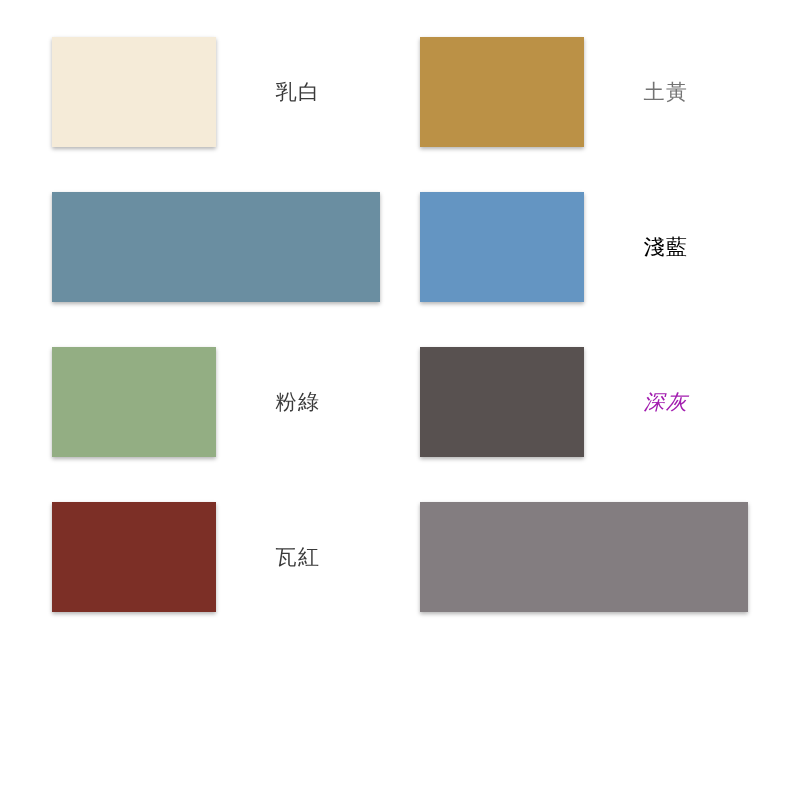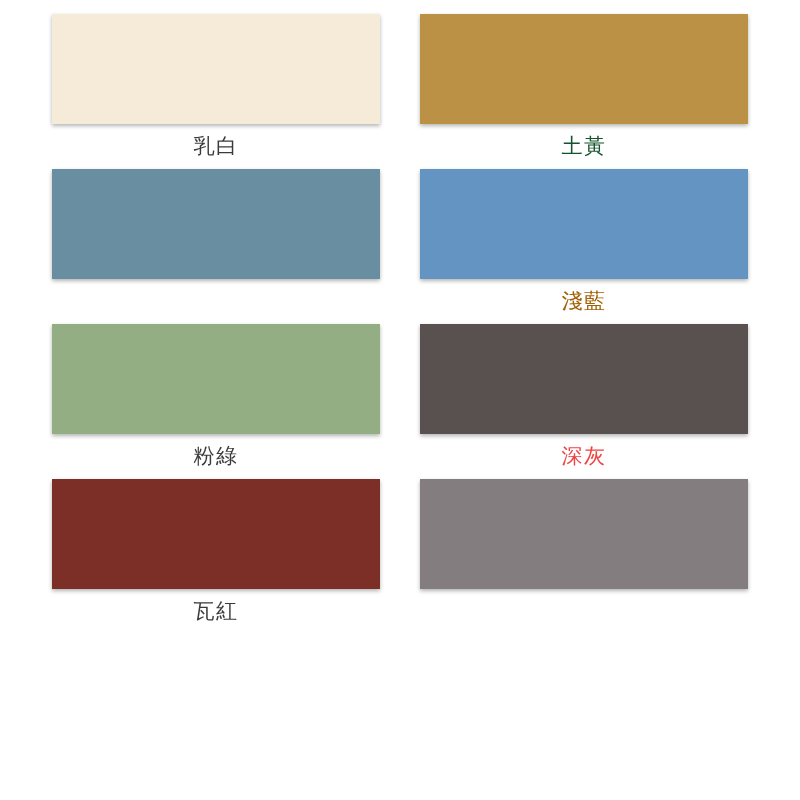--- a/index.html
+++ b/index.html
@@ -26,21 +26,21 @@
     column-gap: 40px;
     row-gap: 0px;
     align-content: start;
     justify-content: center;
   }
 
   .swatch-cell {
     width: 328px;
     height: 155px;
     display: flex;
-    flex-direction: column;
+    flex-direction: row;
     align-items: center;
   }
 
   .swatch-chip {
     width: 328px;
     height: 110px;
     box-sizing: border-box;
     box-shadow: 0 2px 4px rgba(0, 0, 0, 0.30);
   }
 
@@ -59,36 +59,36 @@
 </head>
 <body>
 
 <div class="palette-grid" style="background: rgb(255, 255, 255);">
     <div class="swatch-cell">
       <div class="swatch-chip" style="background-color: rgb(245, 235, 216);"></div>
       <span class="swatch-label" style="color: rgb(58, 58, 58);">乳白</span>
     </div>
     <div class="swatch-cell">
       <div class="swatch-chip" style="background-color: rgb(187, 145, 70);"></div>
-      <span class="swatch-label" style="color: #14532d;">土黃</span>
+      <span class="swatch-label" style="color: #737373;">土黃</span>
     </div>
     <div class="swatch-cell">
       <div class="swatch-chip" style="background-color: rgb(106, 142, 161);"></div>
     </div>
     <div class="swatch-cell">
       <div class="swatch-chip" style="background-color: rgb(100, 149, 194);"></div>
-      <span class="swatch-label" style="color: #a16207;">淺藍</span>
+      <span class="swatch-label" style="color: #000000;">淺藍</span>
     </div>
     <div class="swatch-cell">
       <div class="swatch-chip" style="background-color: rgb(147, 174, 131);"></div>
       <span class="swatch-label" style="color: rgb(58, 58, 58);">粉綠</span>
     </div>
     <div class="swatch-cell">
       <div class="swatch-chip" style="background-color: rgb(88, 81, 80);"></div>
-      <span class="swatch-label" style="color: #ef4444;">深灰</span>
+      <span class="swatch-label" style="color: #a21caf; font-style: italic;">深灰</span>
     </div>
     <div class="swatch-cell">
       <div class="swatch-chip" style="background-color: rgb(124, 47, 38);"></div>
       <span class="swatch-label" style="color: rgb(58, 58, 58);">瓦紅</span>
     </div>
     <div class="swatch-cell">
       <div class="swatch-chip" style="background-color: rgb(131, 125, 128);"></div>
     </div>
   </div>
 

